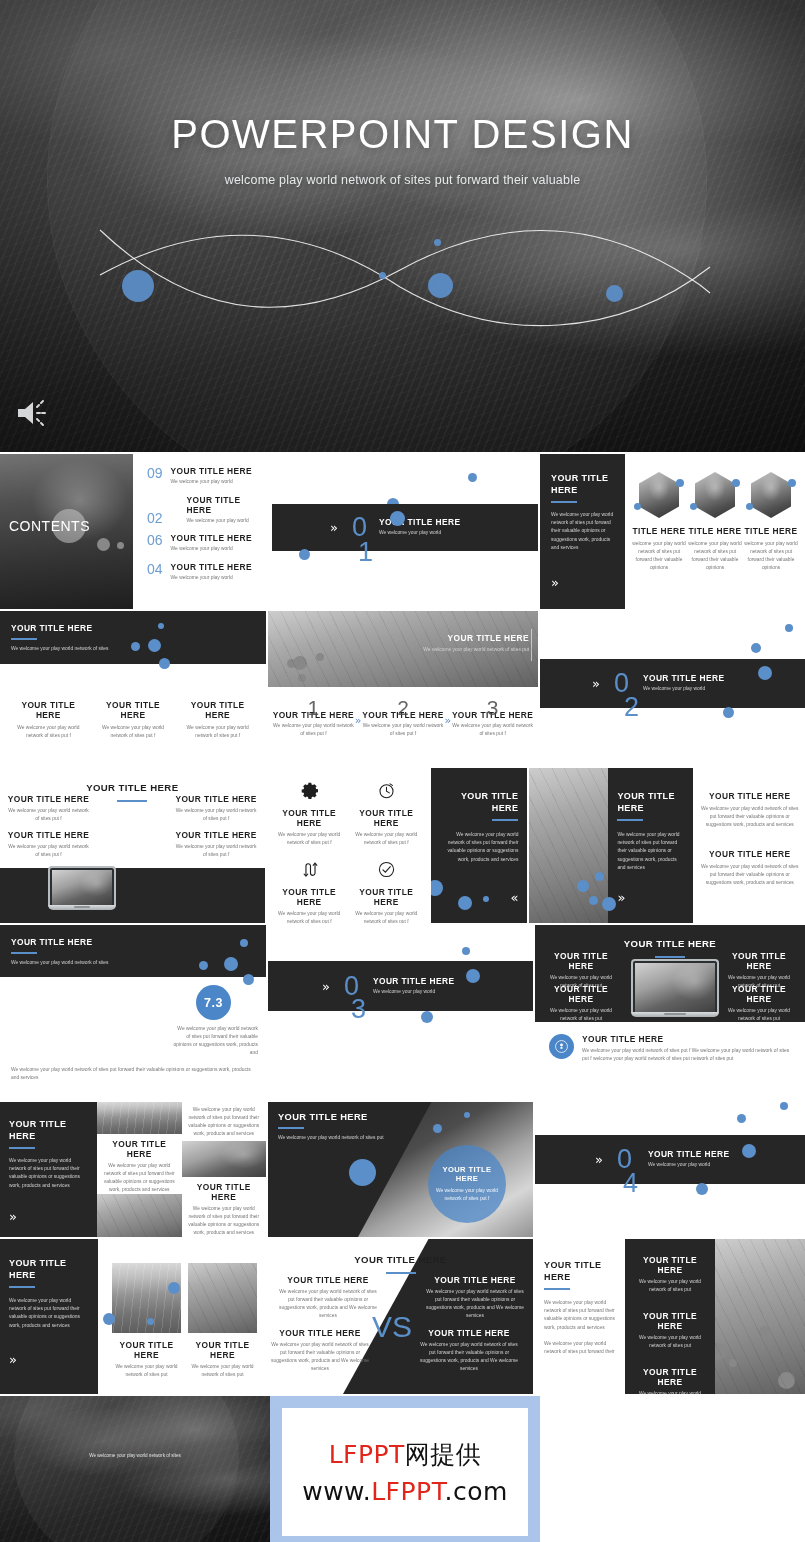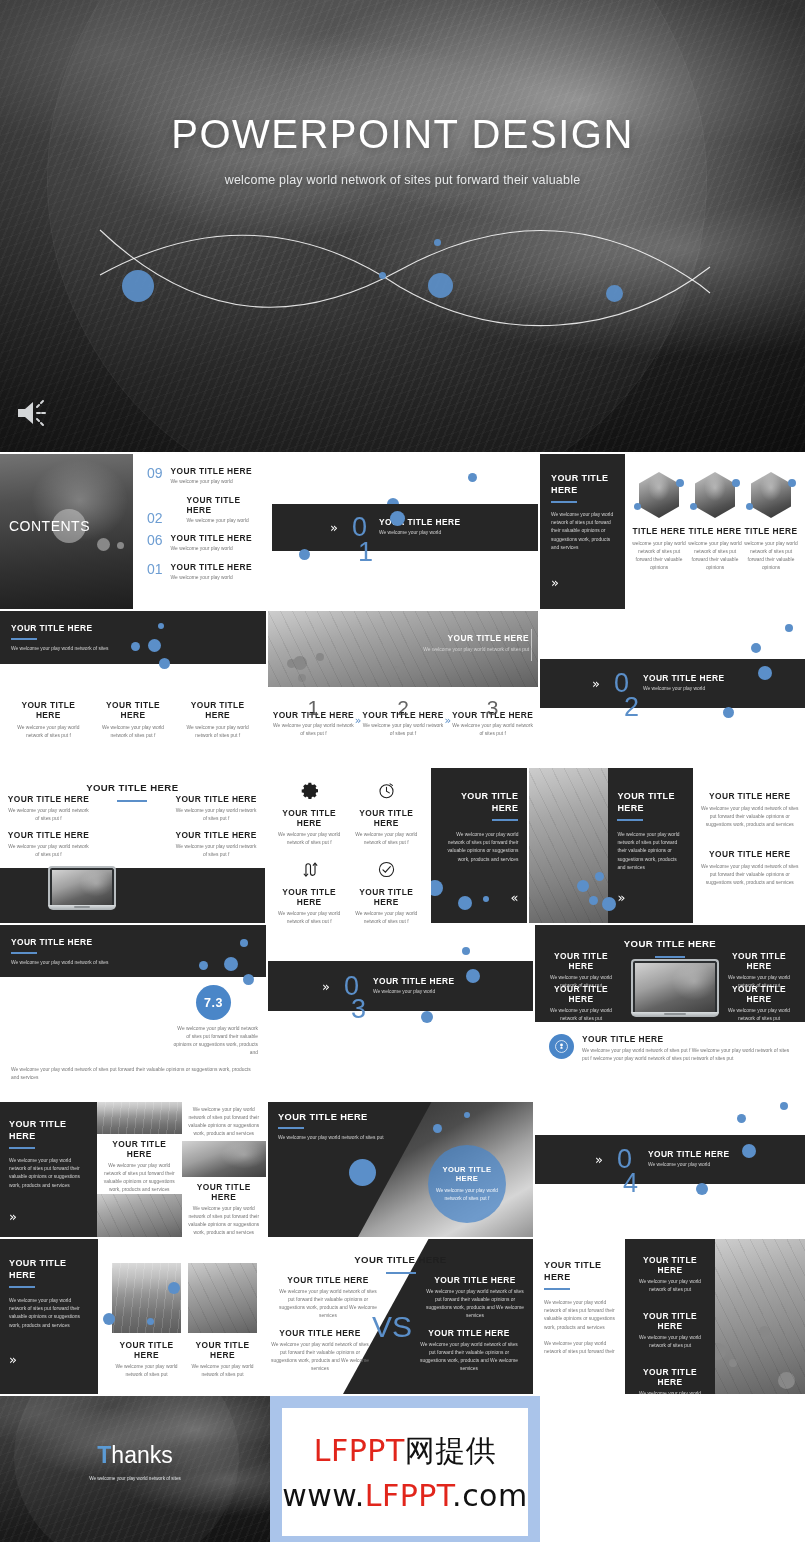--- a/index.html
+++ b/index.html
@@ -152,21 +152,21 @@
   .thanks-slide { width: 270px; height: 152px; position: relative; overflow: hidden; }
   .brand-box {
     width: 270px; height: 152px; background: #aac4ea;
     display: flex; align-items: center; justify-content: center;
   }
   .brand-inner {
     width: 246px; height: 128px; background: #fff;
     display: flex; flex-direction: column; align-items: center; justify-content: center;
     gap: 6px;
   }
-  .brand-line { font-size: 30px; font-family: "DejaVu Sans", sans-serif; color: #111; letter-spacing: .5px; }
+  .brand-line { font-size: 25px; font-family: "DejaVu Sans", sans-serif; color: #111; letter-spacing: .5px; }
   .red { color: #e1251b; }
 </style>
 </head>
 <body>
 
 <div id="hero">
   <div class="hero-photo"></div>
   <div class="hero-circle"></div>
   <div class="hero-vignette"></div>
 
@@ -223,21 +223,21 @@
         </span>
       </div>
       <div style="display:flex;gap:8px;margin-bottom:8.5px;align-items:flex-start;">
         <span style="font-size:14px;color:#6d9dd2;font-weight:300;line-height:1;">06</span>
         <span>
           <span class="t-h" style="display:block;">YOUR TITLE HERE</span>
           <span class="t-b" style="display:block;margin-top:2px;">We welcome your play world</span>
         </span>
       </div>
       <div style="display:flex;gap:8px;align-items:flex-start;">
-        <span style="font-size:14px;color:#6d9dd2;font-weight:300;line-height:1;">01</span>
+        <span style="font-size:14px;color:#6d9dd2;font-weight:300;line-height:1;">04</span>
         <span>
           <span class="t-h" style="display:block;">YOUR TITLE HERE</span>
           <span class="t-b" style="display:block;margin-top:2px;">We welcome your play world</span>
         </span>
       </div>
     </div>
   </div>
 
   <div class="gap-h"></div>
 
@@ -742,23 +742,20 @@
   </div>
 </div>
 
 <div class="gap-v"></div>
 
 <div id="brandbar">
   <div class="thanks-slide">
     <div class="hero-photo" style="filter:grayscale(1) brightness(.72);"></div>
     <div style="position:absolute;left:14px;top:-52px;width:225px;height:225px;border-radius:50%;background:rgba(255,255,255,.05);"></div>
     <div style="position:absolute;left:0;right:0;top:48px;text-align:center;">
-      <div style="line-height:1;">
-        <span style="color:#5b9bd5;font-size:23px;font-weight:600;">T</span><span style="color:#ffffff;font-size:23px;font-weight:300;">hanks</span>
-      </div>
       <div style="color:#dfe2e4;font-size:4.6px;margin-top:9px;">We welcome your play world network of sites</div>
     </div>
   </div>
 
   <div class="brand-box">
     <div class="brand-inner">
       <div class="brand-line">
         <span class="red">LFPPT</span><span>网提供</span>
       </div>
       <div class="brand-line">

